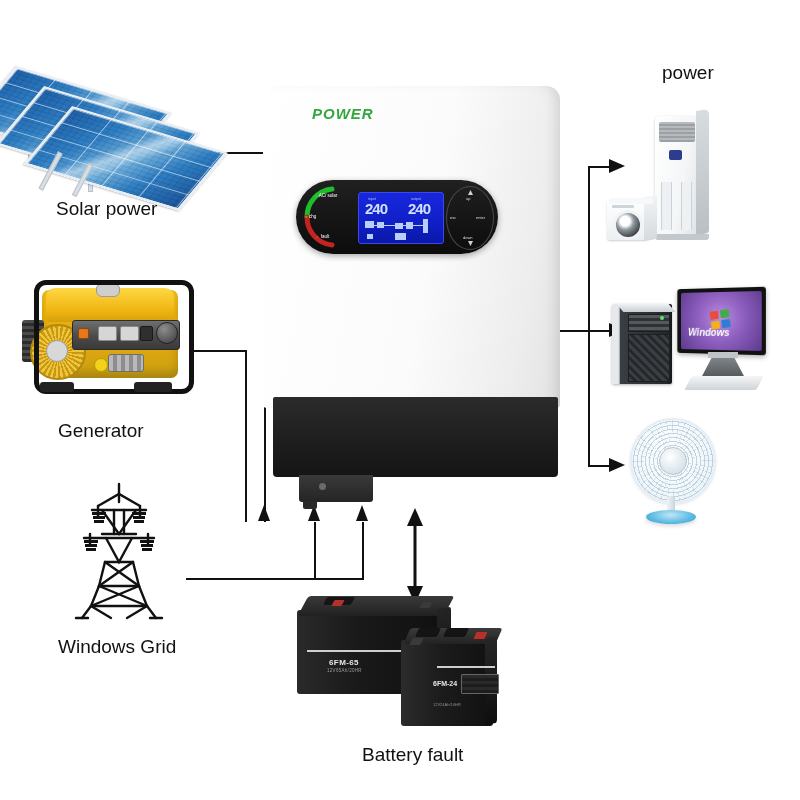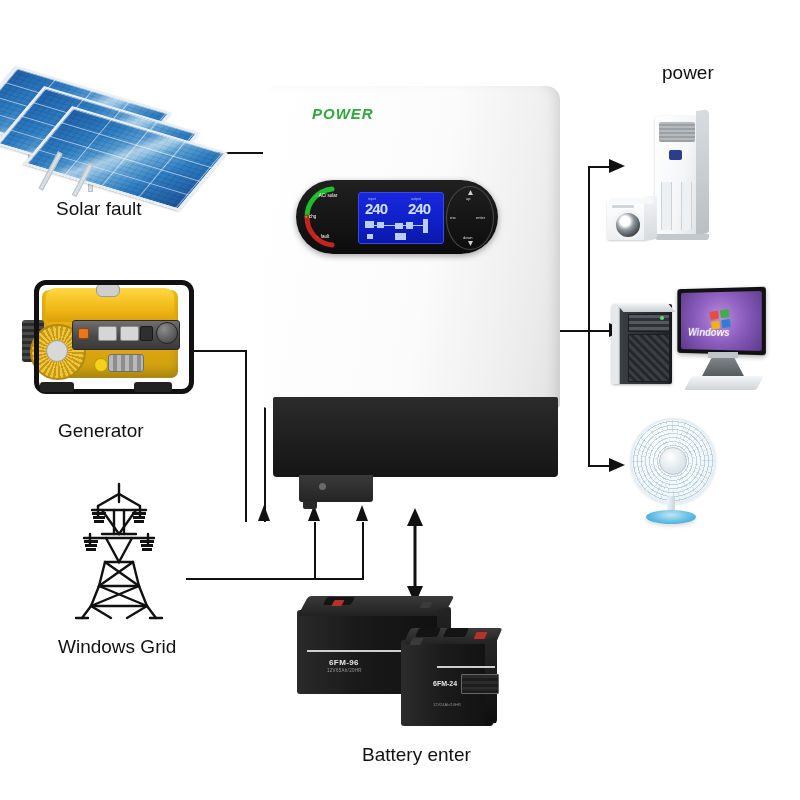--- a/index.html
+++ b/index.html
@@ -153,21 +153,21 @@
         <div class="cells"></div>
         <div class="gleam"></div>
       </div>
     <div class="panel p3">
         <div class="cells"></div>
         <div class="gleam"></div>
       </div>
     <div class="leg" style="left:44px;top:92px;width:3px;height:40px;transform:rotate(28deg);"></div>
     <div class="leg" style="left:76px;top:104px;width:3px;height:34px;transform:rotate(28deg);"></div>
   </div>
-  <div class="lbl" style="left:56px;top:198px;">Solar fault</div>
+  <div class="lbl" style="left:56px;top:198px;">Solar power</div>
 
   <div class="gen">
     <div class="body"></div>
     <div class="tank"></div>
     <div class="cap"></div>
     <div class="eng"></div>
     <div class="flywheel"></div>
     <div class="hub"></div>
     <div class="ctrl"></div>
     <div class="sw" style="left:62px;background:#e8761a;border:1px solid #8d470d;"></div>
@@ -327,30 +327,30 @@
 
   <div class="batt">
 
     <div style="position:absolute;left:0;top:22px;width:146px;height:84px;background:linear-gradient(90deg,#2a2a2a,#1a1a1a 40%,#101010);border-radius:3px;"></div>
     <div style="position:absolute;left:6px;top:8px;width:146px;height:20px;background:linear-gradient(180deg,#3a3a3a,#212121);transform:skewX(-28deg);border-radius:3px;"></div>
     <div style="position:absolute;left:140px;top:20px;width:14px;height:84px;background:linear-gradient(180deg,#242424,#0d0d0d);transform:skewY(-12deg);border-radius:0 3px 3px 0;"></div>
     <div style="position:absolute;left:28px;top:9px;width:28px;height:8px;background:#151515;border-radius:2px;transform:skewX(-28deg);"></div>
     <div style="position:absolute;left:36px;top:12px;width:10px;height:6px;background:#b8302a;border-radius:1px;transform:skewX(-28deg);"></div>
     <div style="position:absolute;left:124px;top:14px;width:10px;height:6px;background:#3a3a3a;border-radius:1px;transform:skewX(-28deg);"></div>
     <div style="position:absolute;left:10px;top:62px;width:96px;height:2px;background:#cfcfcf;"></div>
-    <div style="position:absolute;left:32px;top:70px;color:#e6e6e6;font-size:8px;font-weight:bold;letter-spacing:.4px;">6FM-96</div>
+    <div style="position:absolute;left:32px;top:70px;color:#e6e6e6;font-size:8px;font-weight:bold;letter-spacing:.4px;">6FM-65</div>
     <div style="position:absolute;left:30px;top:80px;color:#9a9a9a;font-size:4.5px;letter-spacing:.3px;">12V65Ah/20HR</div>
 
     <div style="position:absolute;left:104px;top:52px;width:92px;height:86px;background:linear-gradient(90deg,#2c2c2c,#1b1b1b 45%,#111);border-radius:3px;"></div>
     <div style="position:absolute;left:110px;top:40px;width:92px;height:16px;background:linear-gradient(180deg,#3b3b3b,#222);transform:skewX(-24deg);border-radius:3px;"></div>
     <div style="position:absolute;left:188px;top:50px;width:12px;height:86px;background:linear-gradient(180deg,#262626,#0e0e0e);transform:skewY(-12deg);border-radius:0 3px 3px 0;"></div>
     <div style="position:absolute;left:120px;top:40px;width:22px;height:9px;background:#141414;border-radius:2px;transform:skewX(-24deg);"></div>
     <div style="position:absolute;left:148px;top:40px;width:22px;height:9px;background:#141414;border-radius:2px;transform:skewX(-24deg);"></div>
     <div style="position:absolute;left:178px;top:44px;width:11px;height:7px;background:#b8302a;border-radius:1px;transform:skewX(-24deg);"></div>
     <div style="position:absolute;left:114px;top:50px;width:11px;height:7px;background:#3a3a3a;border-radius:1px;transform:skewX(-24deg);"></div>
     <div style="position:absolute;left:140px;top:78px;width:58px;height:2px;background:#cdcdcd;"></div>
     <div style="position:absolute;left:136px;top:92px;color:#e6e6e6;font-size:7px;font-weight:bold;">6FM-24</div>
     <div style="position:absolute;left:164px;top:86px;width:36px;height:18px;border:1px solid #666;border-radius:1px;background:repeating-linear-gradient(180deg,#2a2a2a 0 3px,#1d1d1d 3px 6px);"></div>
     <div style="position:absolute;left:136px;top:114px;color:#8e8e8e;font-size:4px;">12V24Ah/10HR</div>
   </div>
-  <div class="lbl" style="left:362px;top:744px;">Battery enter</div>
+  <div class="lbl" style="left:362px;top:744px;">Battery fault</div>
 
 </div>
 
 </body></html>

